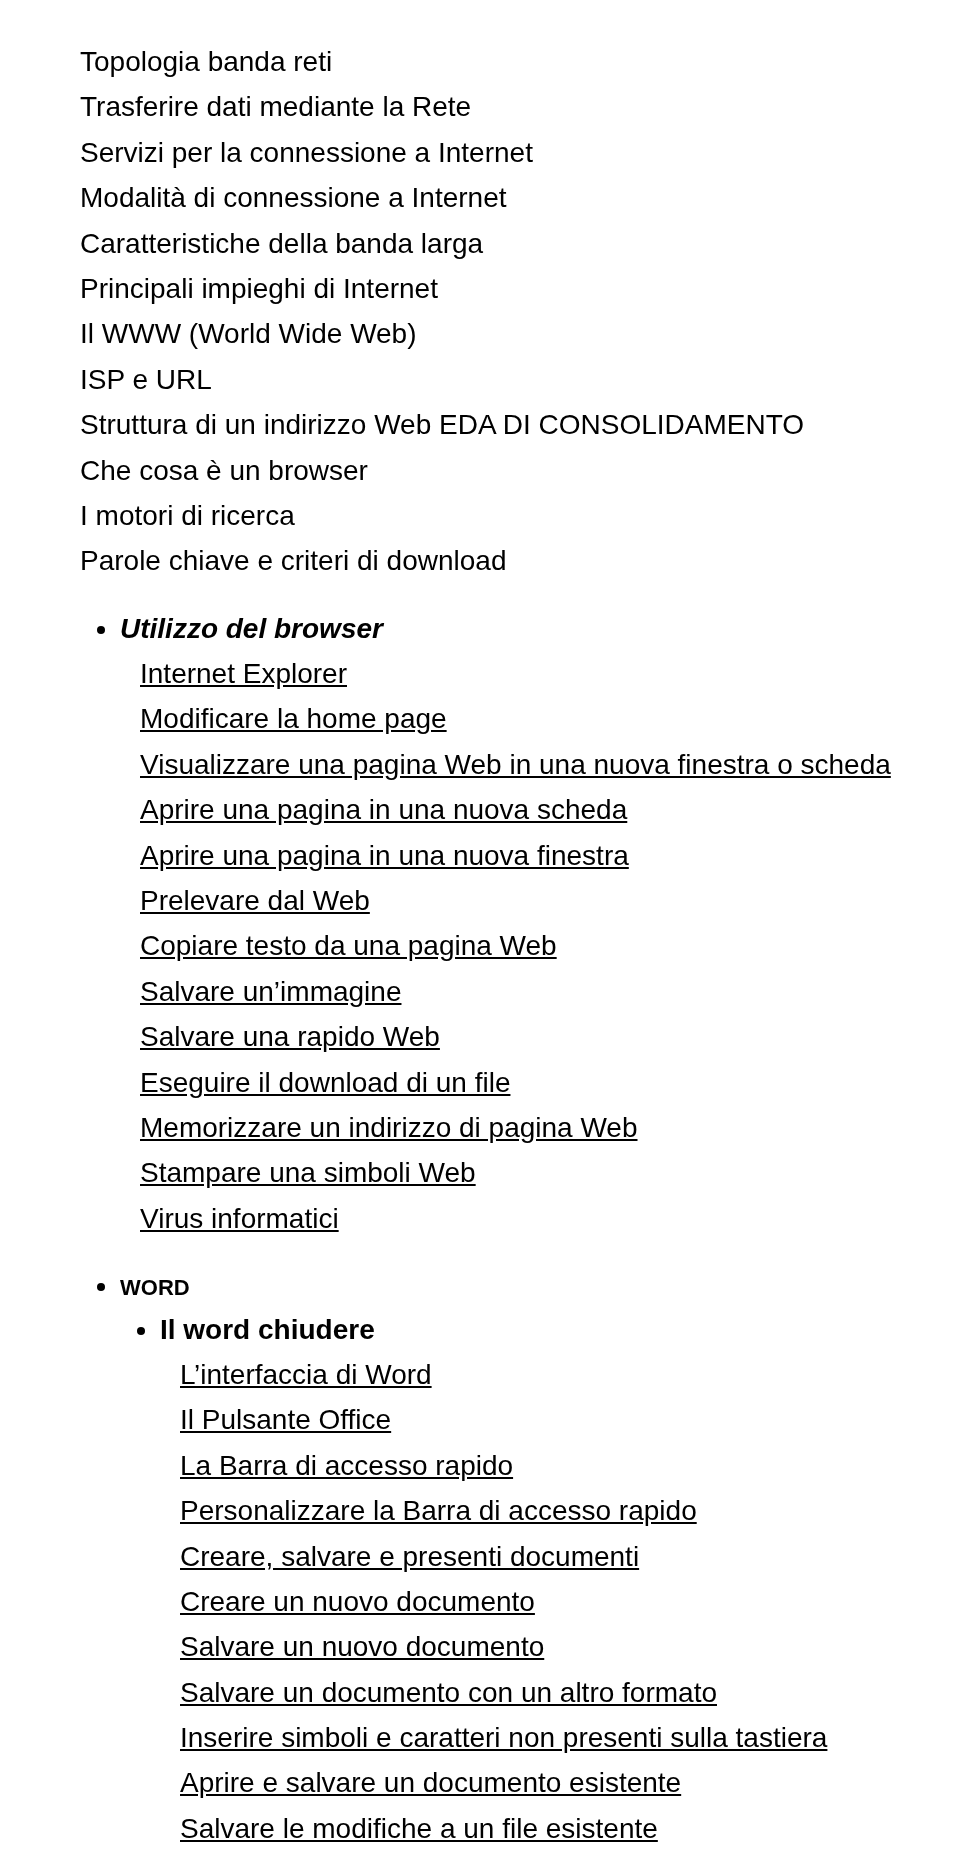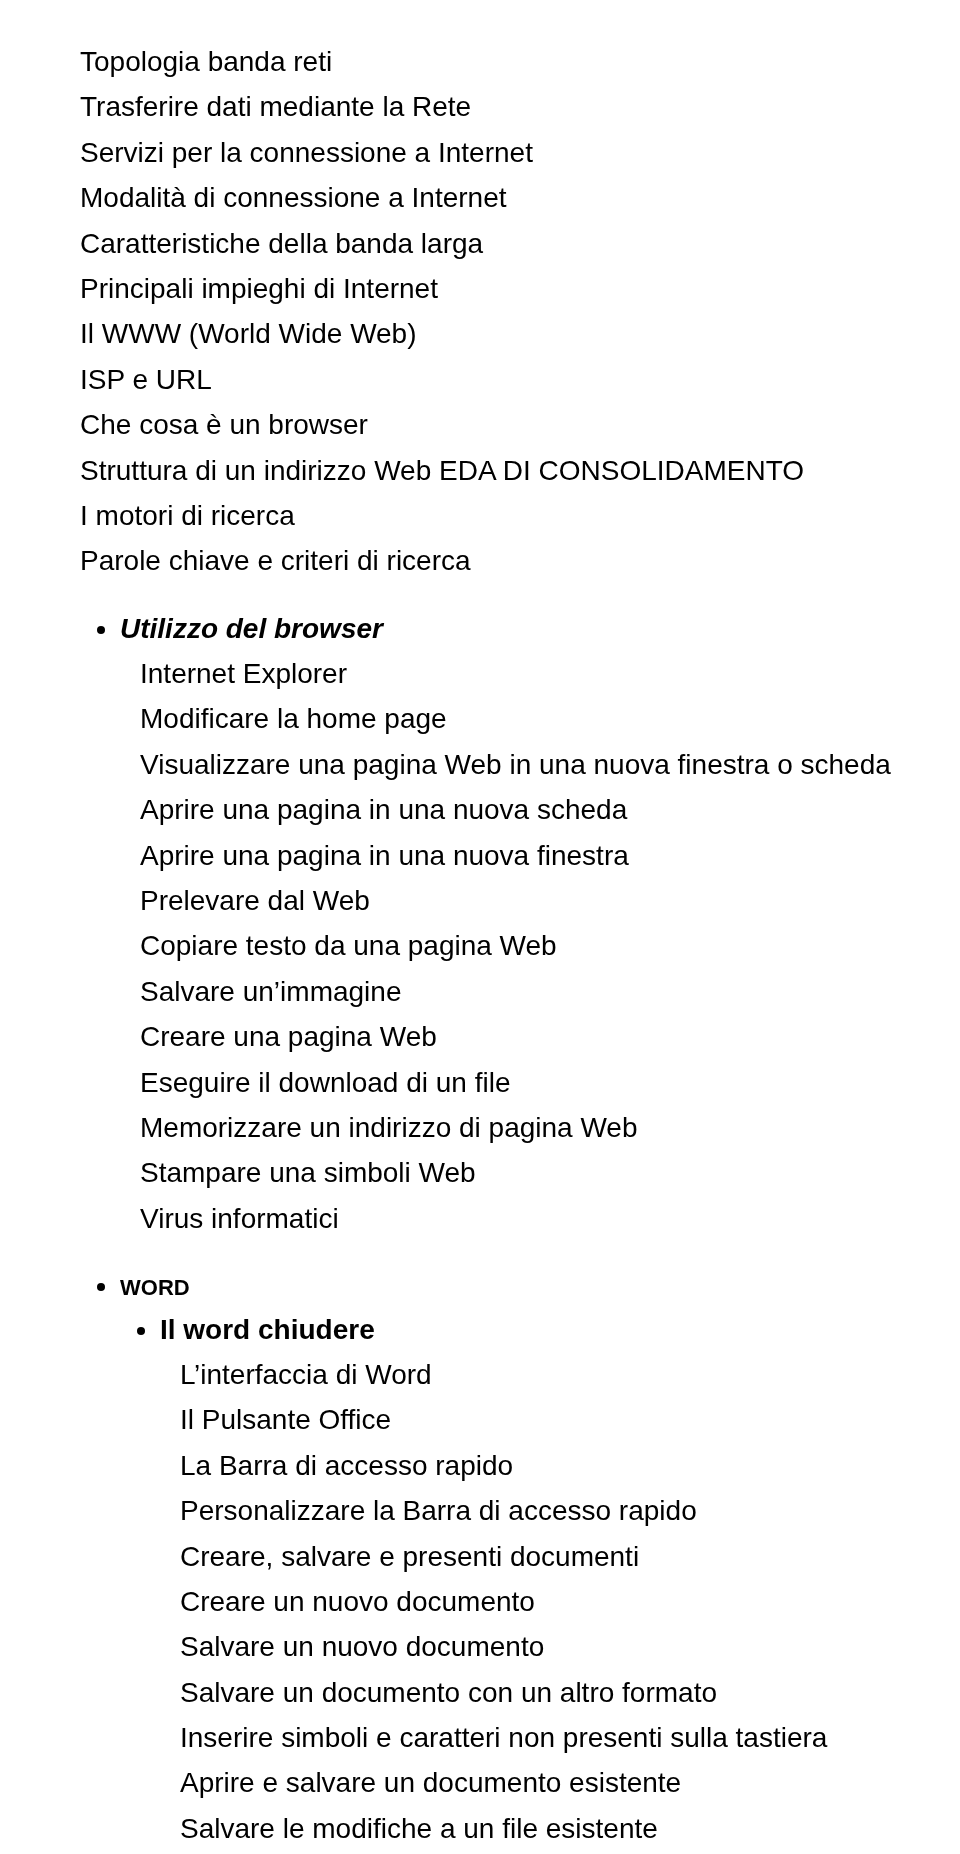--- a/index.html
+++ b/index.html
@@ -38,20 +38,21 @@
     }
 
     ul.sub-list {
       list-style: none;
       padding-left: 20px;
       margin-top: 2px;
     }
 
     ul.sub-list li {
       margin-bottom: 2px;
+      text-decoration: underline;
     }
 
     .bold-item {
       font-weight: bold;
       font-style: italic;
     }
 
     .section-gap {
       margin-top: 24px;
     }
@@ -74,39 +75,39 @@
 
   <div>
     <span class="item-line">Topologia banda reti</span>
     <span class="item-line">Trasferire dati mediante la Rete</span>
     <span class="item-line">Servizi per la connessione a Internet</span>
     <span class="item-line">Modalità di connessione a Internet</span>
     <span class="item-line">Caratteristiche della banda larga</span>
     <span class="item-line">Principali impieghi di Internet</span>
     <span class="item-line">Il WWW (World Wide Web)</span>
     <span class="item-line">ISP e URL</span>
+    <span class="item-line">Struttura di un indirizzo Web EDA DI CONSOLIDAMENTO</span>
     <span class="item-line">Che cosa è un browser</span>
-    <span class="item-line">Struttura di un indirizzo Web EDA DI CONSOLIDAMENTO</span>
     <span class="item-line">I motori di ricerca</span>
-    <span class="item-line">Parole chiave e criteri di ricerca</span>
+    <span class="item-line">Parole chiave e criteri di download</span>
   </div>
 
   <ul class="main-list section-gap">
     <li>
       <span class="bold-item">Utilizzo del browser</span>
       <ul class="sub-list">
         <li>Internet Explorer</li>
         <li>Modificare la home page</li>
         <li>Visualizzare una pagina Web in una nuova finestra o scheda</li>
         <li>Aprire una pagina in una nuova scheda</li>
         <li>Aprire una pagina in una nuova finestra</li>
         <li>Prelevare dal Web</li>
         <li>Copiare testo da una pagina Web</li>
         <li>Salvare un’immagine</li>
-        <li>Creare una pagina Web</li>
+        <li>Salvare una rapido Web</li>
         <li>Eseguire il download di un file</li>
         <li>Memorizzare un indirizzo di pagina Web</li>
         <li>Stampare una simboli Web</li>
         <li>Virus informatici</li>
       </ul>
     </li>
   </ul>
 
   <ul class="main-list section-gap">
     <li>

